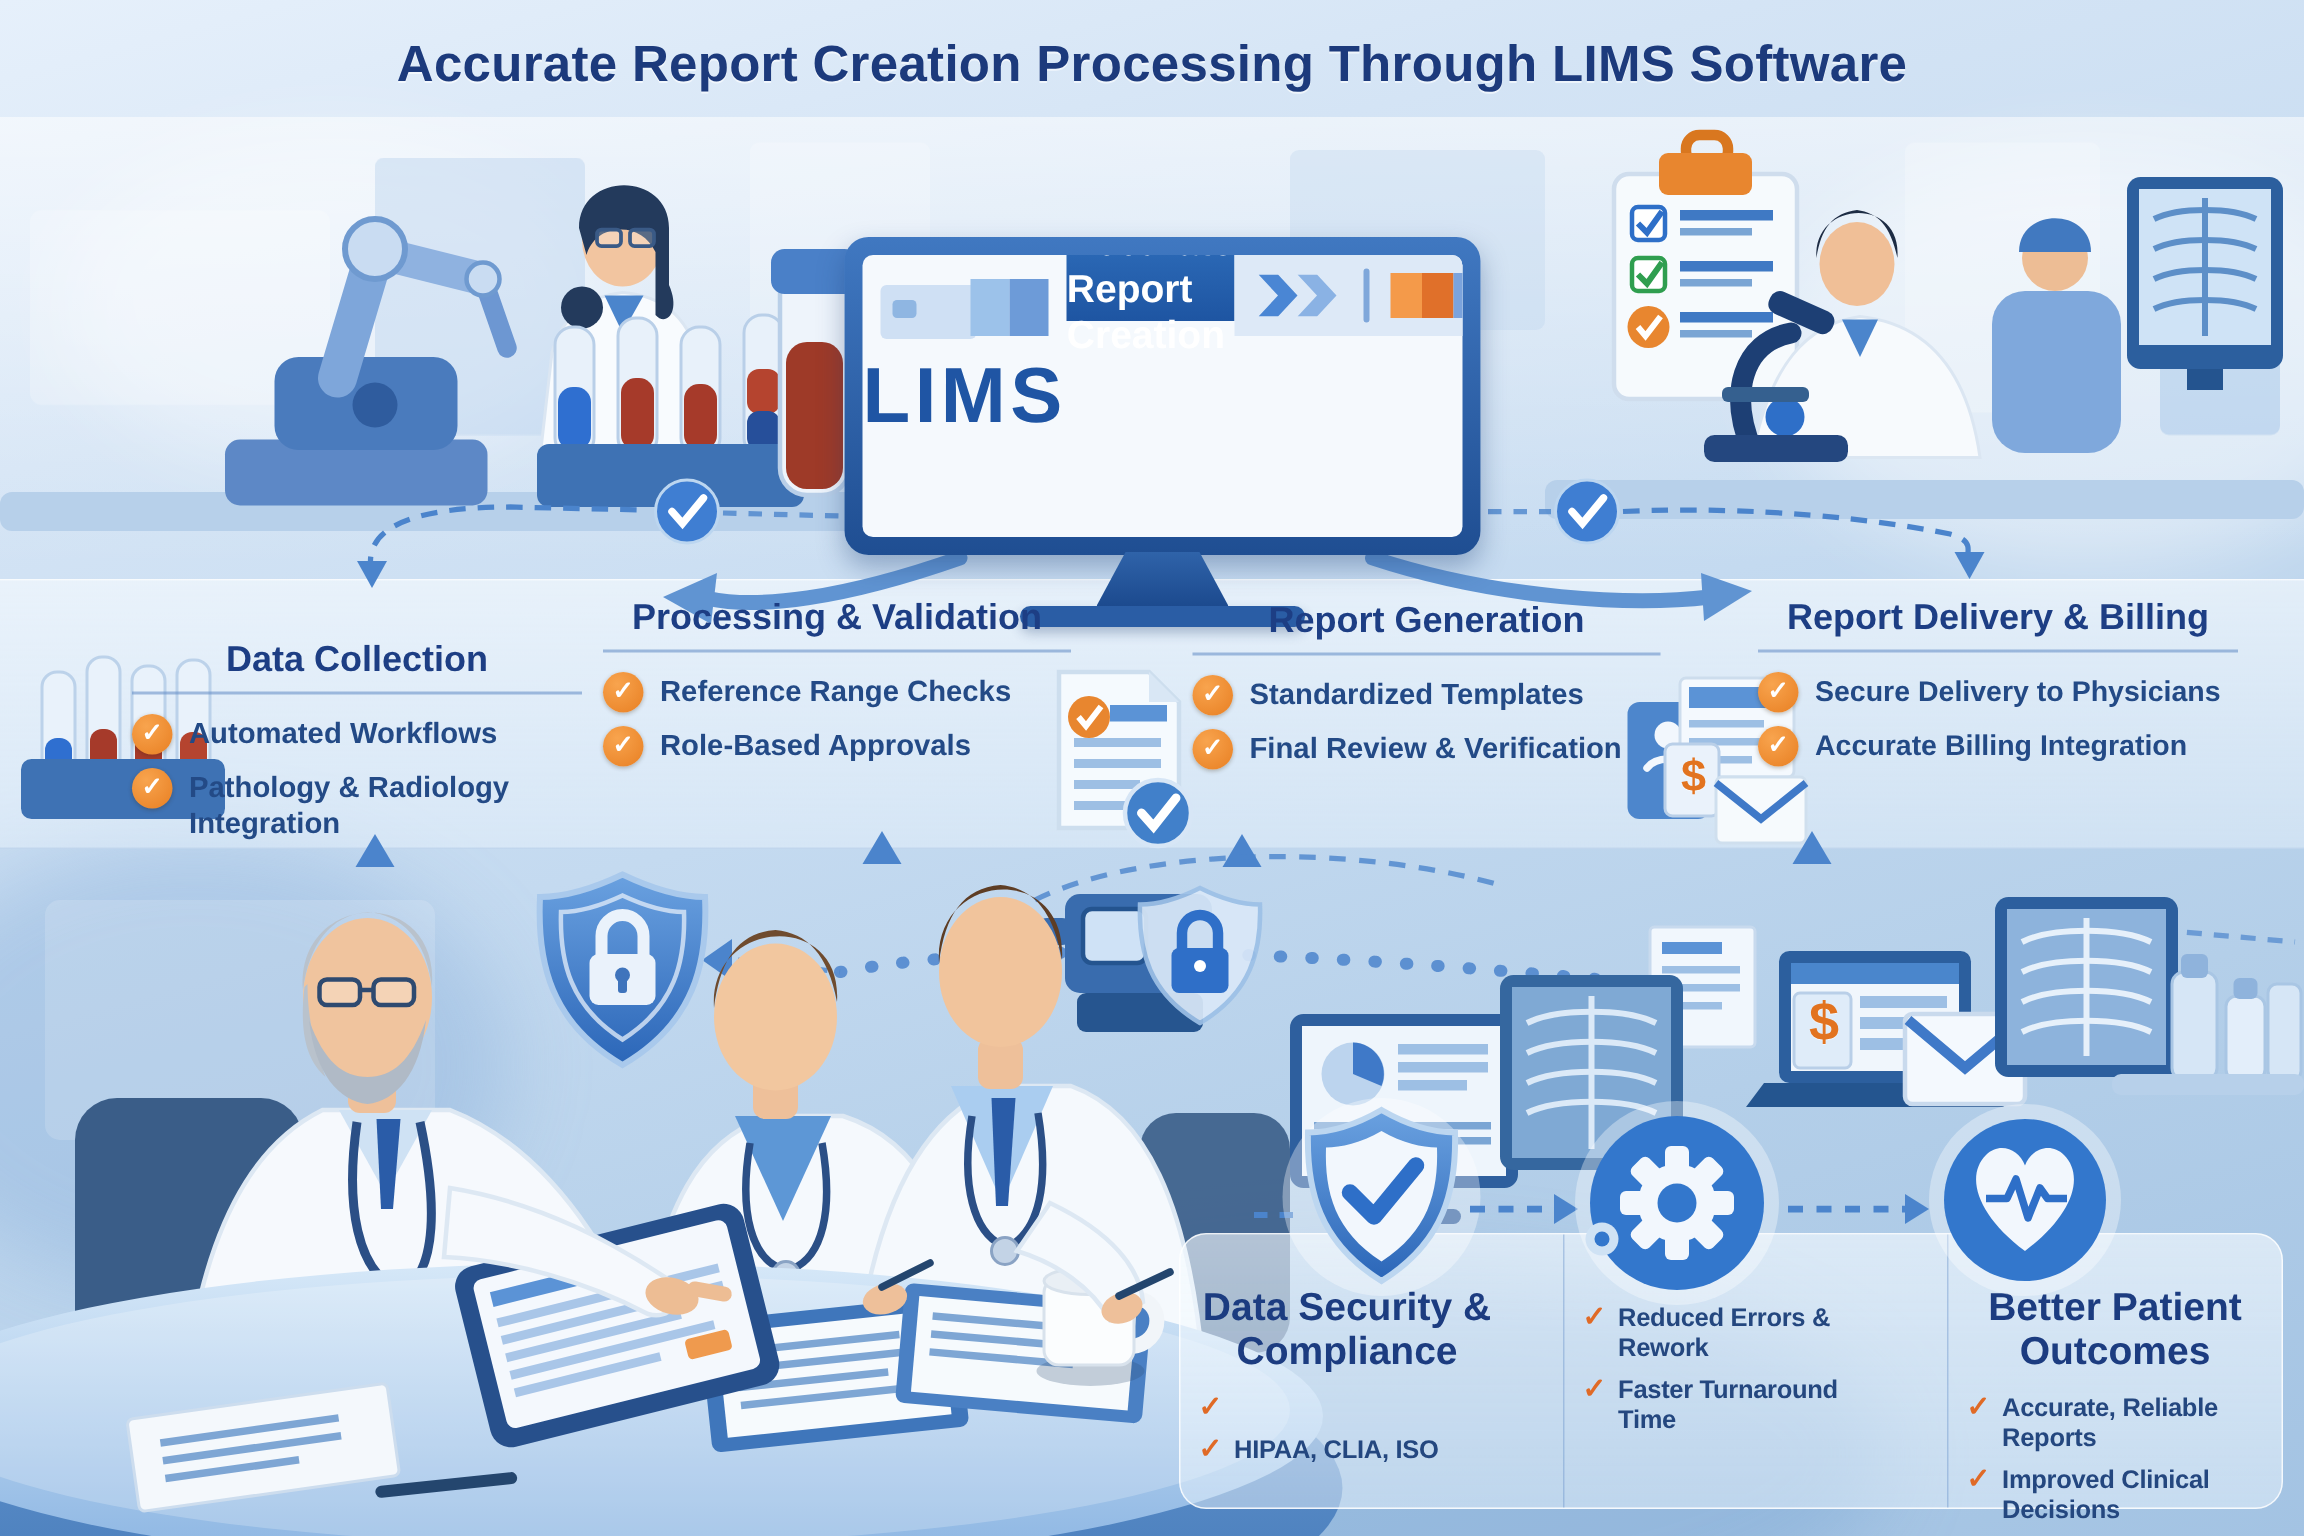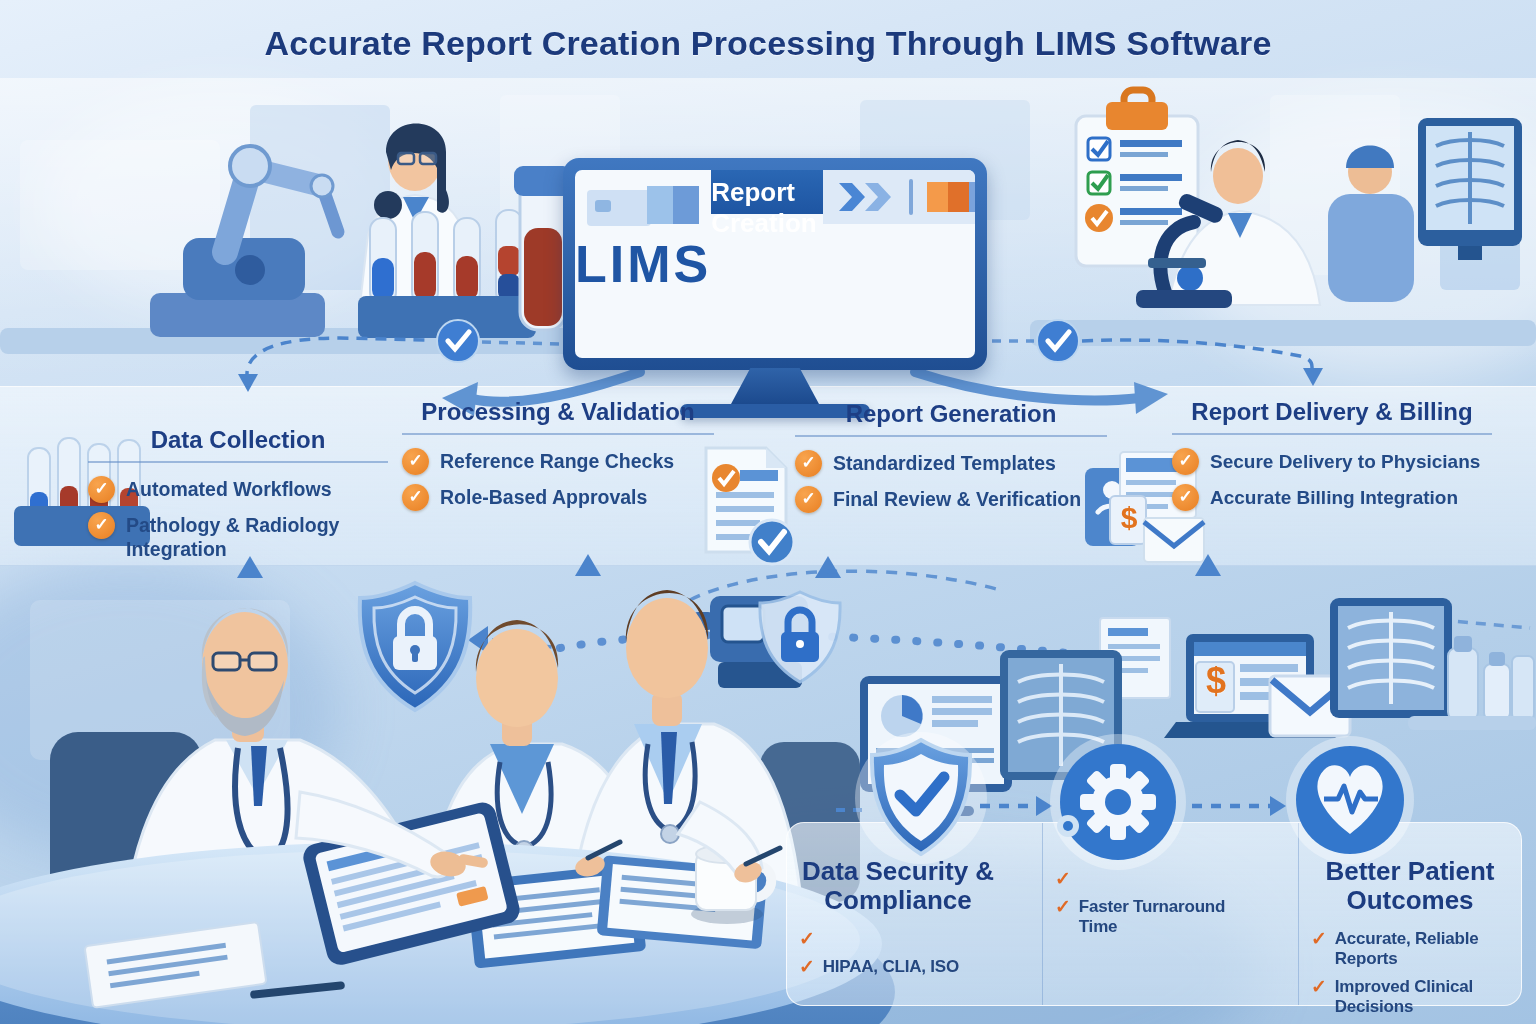--- a/index.html
+++ b/index.html
@@ -545,20 +545,21 @@
       <div class="bitem">
         <span class="bchk">✓</span>
         <span>HIPAA, CLIA, ISO</span>
       </div>
     </div>
   </div>
   <div class="ben">
     <div class="ben-items">
       <div class="bitem">
         <span class="bchk">✓</span>
+        <span>Reduced Errors &amp; Rework</span>
       </div>
       <div class="bitem">
         <span class="bchk">✓</span>
         <span>Faster Turnaround Time</span>
       </div>
     </div>
   </div>
   <div class="ben">
     <div class="ben-h">Better Patient Outcomes</div>
     <div class="ben-items">

